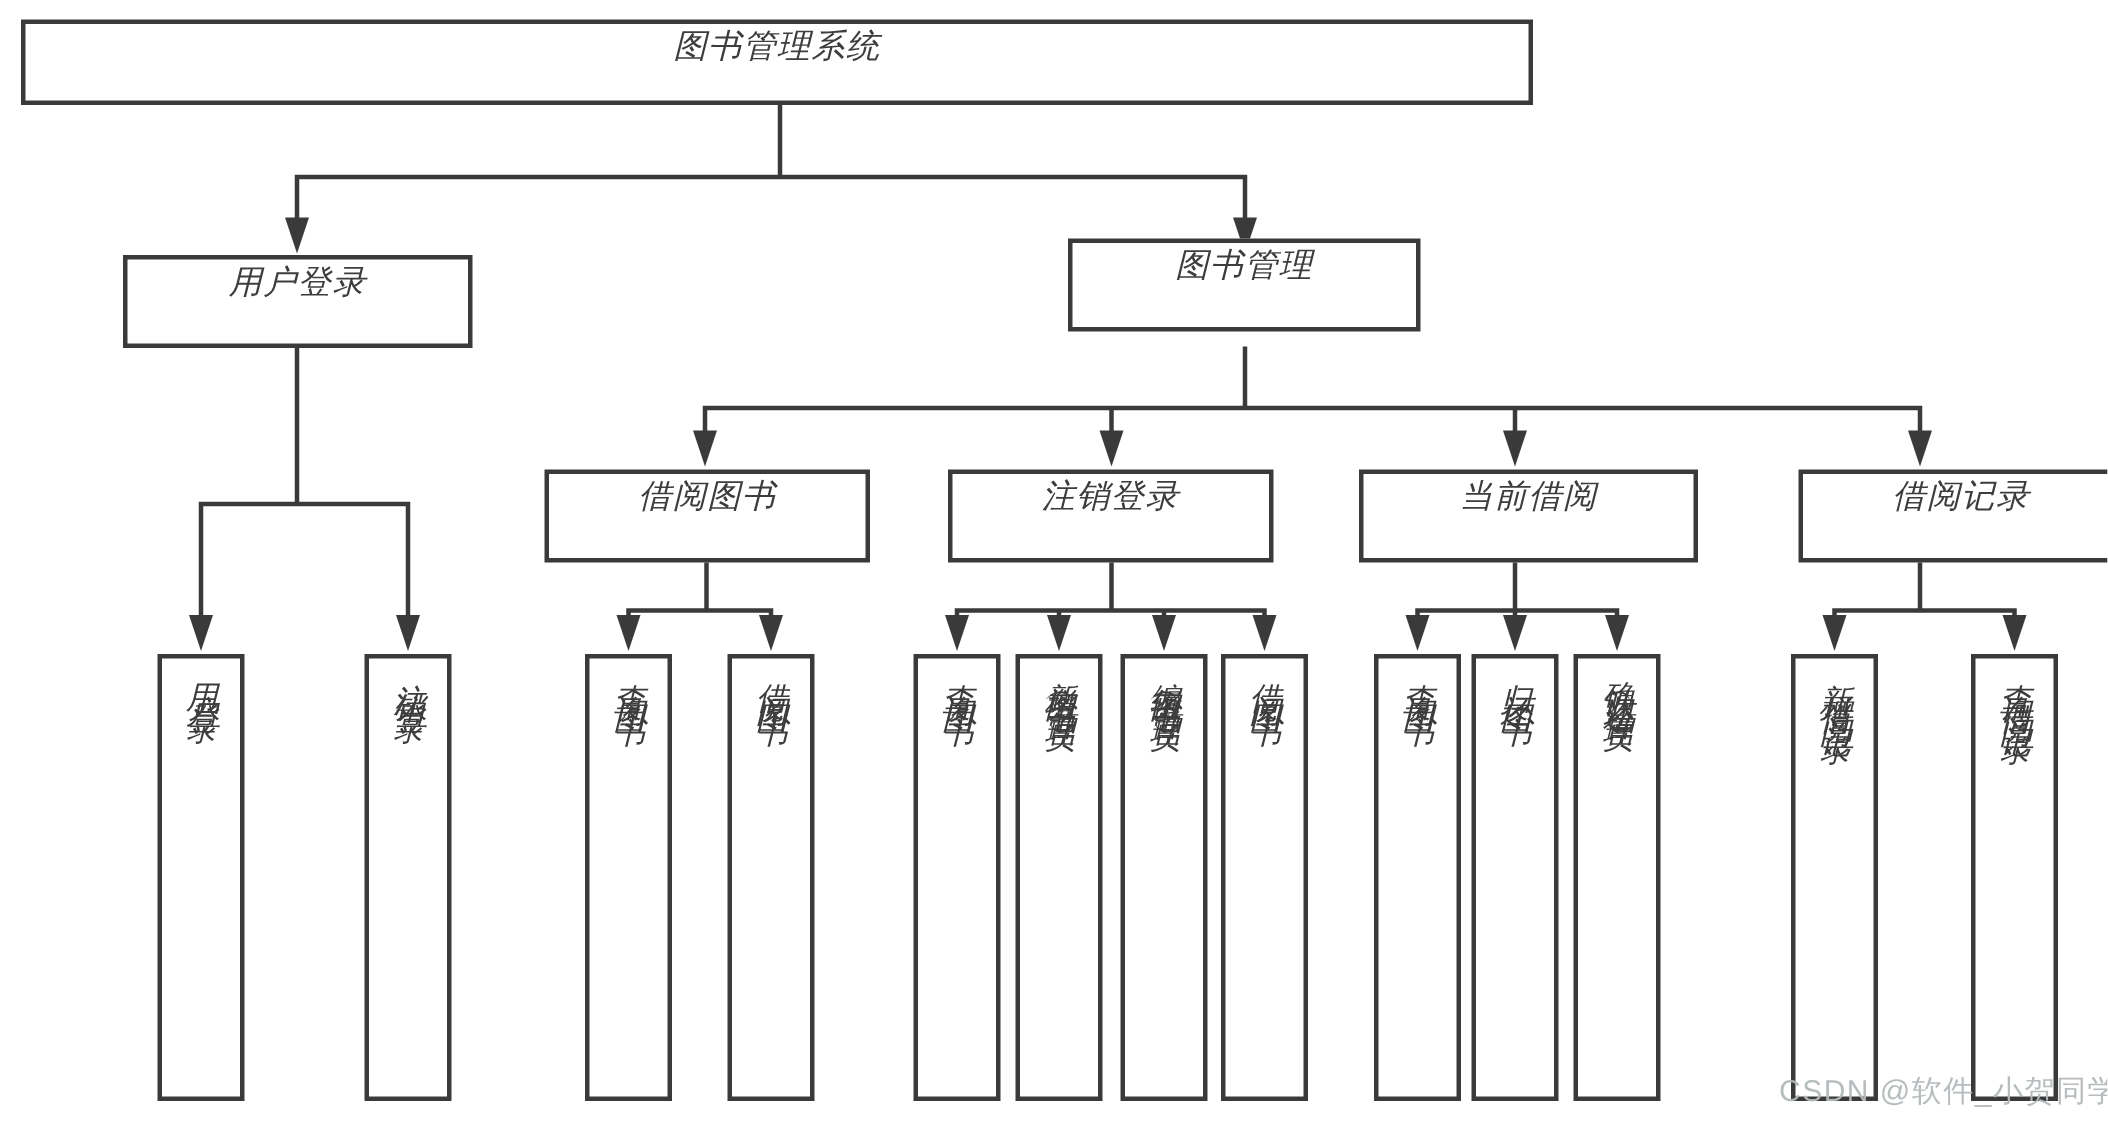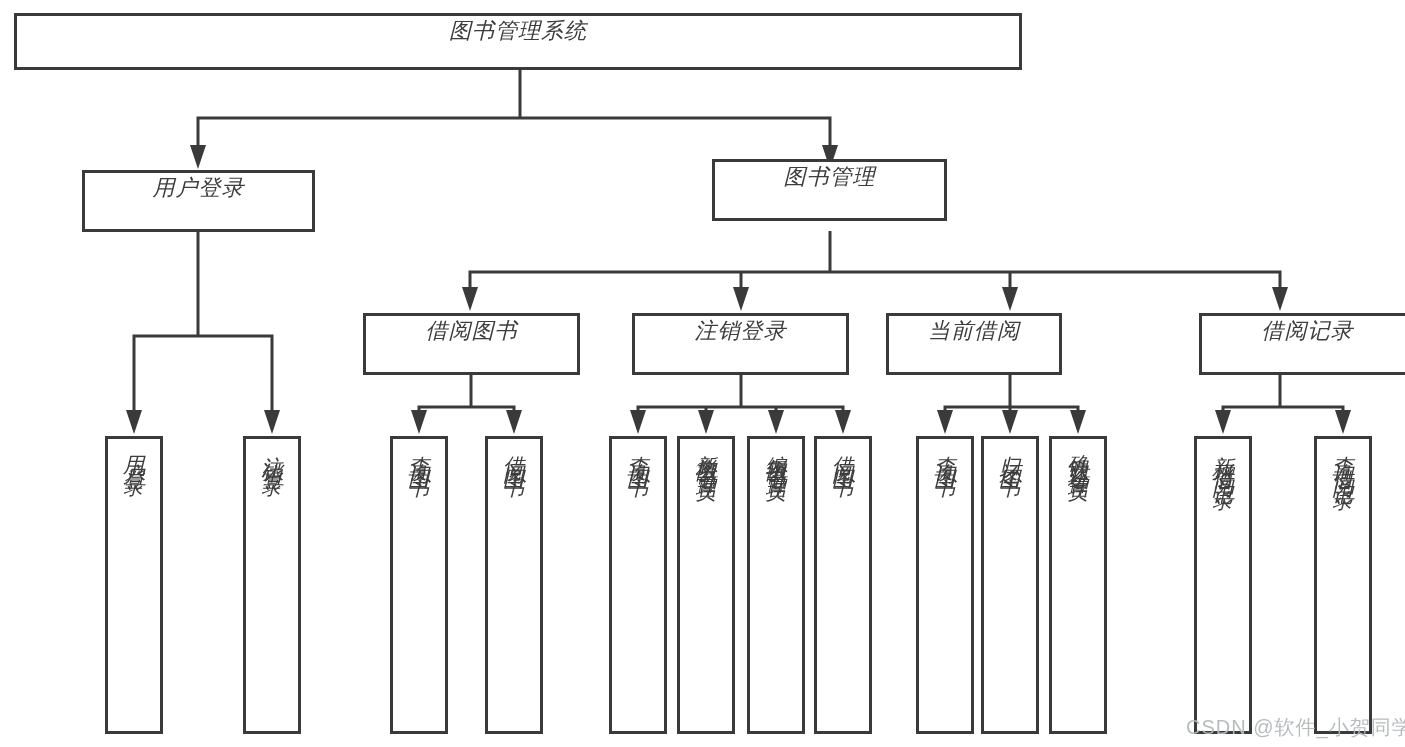--- a/index.html
+++ b/index.html
@@ -141,21 +141,21 @@
   <div class="node" style="left:712px; top:159px; width:235px; height:62px;">
     <span>图书管理</span>
   </div>
 
   <div class="node" style="left:363px; top:313px; width:217px; height:62px;">
     <span>借阅图书</span>
   </div>
   <div class="node" style="left:632px; top:313px; width:217px; height:62px;">
     <span>注销登录</span>
   </div>
-  <div class="node" style="left:886px; top:313px; width:176px; height:62px;">
+  <div class="node" style="left:906px; top:313px; width:226px; height:62px;">
     <span>当前借阅</span>
   </div>
   <div class="node" style="left:1171px; top:313px; width:217px; height:62px;margin-left:28px;">
     <span>借阅记录</span>
   </div>
 
   <div class="node leaf" style="left:105px;">
     <span class="vtext">用户登录</span>
   </div>
   <div class="node leaf" style="left:243px;">

